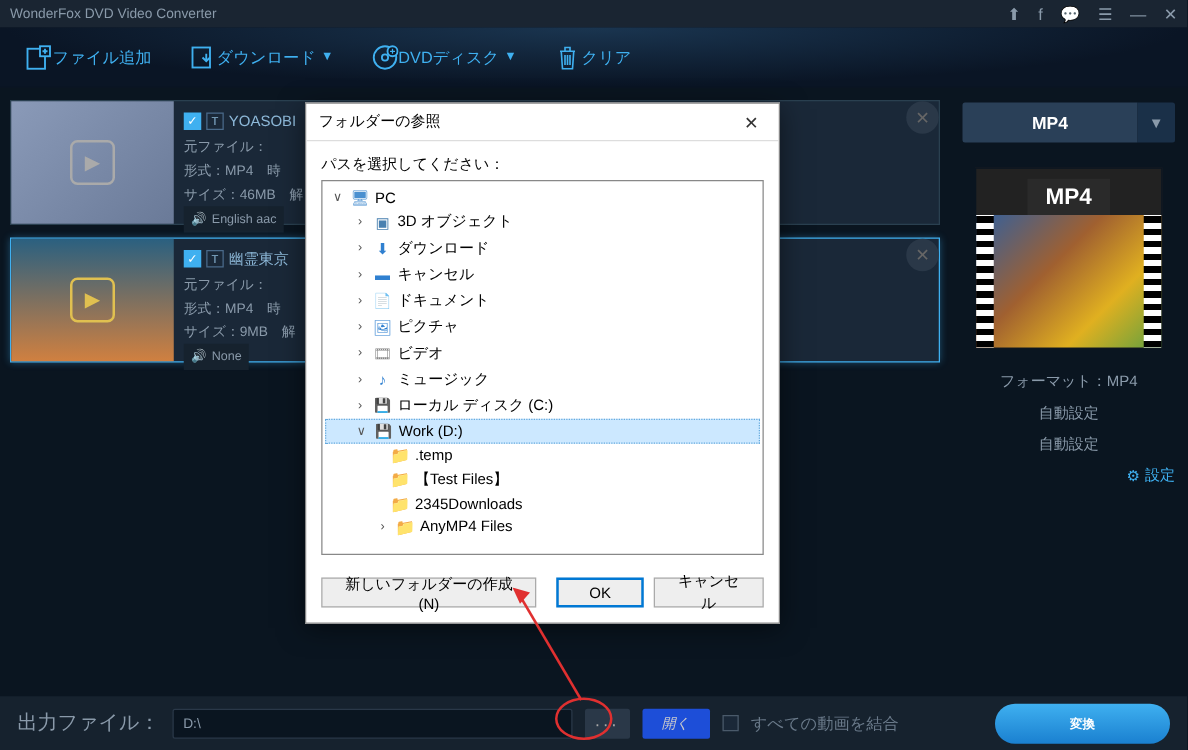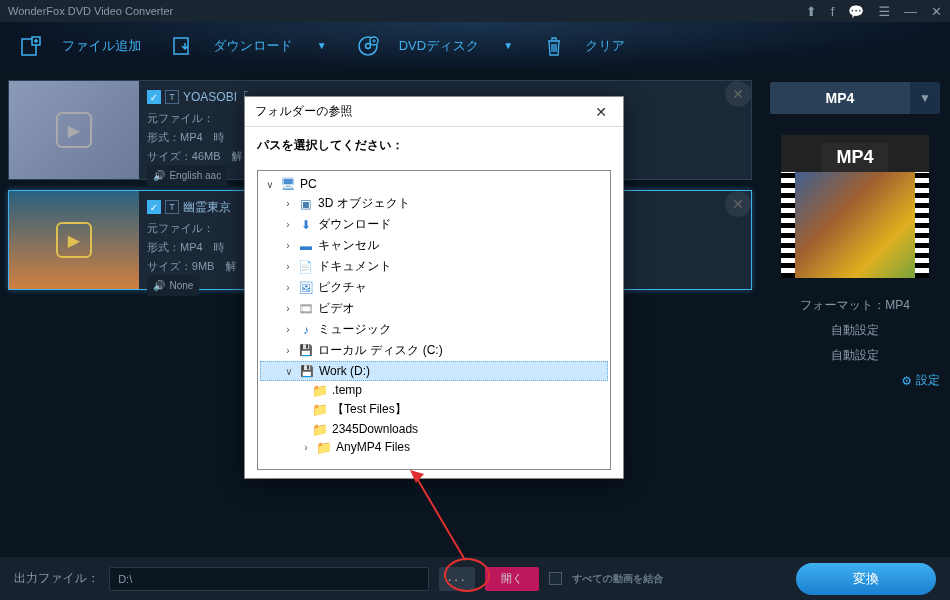--- a/index.html
+++ b/index.html
@@ -6,21 +6,21 @@
 body { width: 950px; height: 600px; background: #0a1520; overflow: hidden; position: relative; }
 
 
 .titlebar { height: 22px; background: #1a2532; display: flex; align-items: center; padding: 0 8px; color: #8a9aaa; font-size: 11px; }
 .titlebar-spacer { flex: 1; }
 .titlebar-icons { display: flex; gap: 14px; align-items: center; color: #8a9aaa; }
 .titlebar-icons span { font-size: 13px; cursor: pointer; }
 
 
 .toolbar { height: 48px; background: radial-gradient(ellipse at center top, #1a3550 0%, #0a1525 70%); display: flex; align-items: center; padding: 0 20px; gap: 30px; border-bottom: 1px solid #0a1525; }
-.tool-btn { display: flex; align-items: center; gap: 20px; color: #3fb0f0; font-size: 13px; cursor: pointer; text-align: center; }
+.tool-btn { display: flex; align-items: center; gap: 0; color: #3fb0f0; font-size: 13px; cursor: pointer; text-align: center; }
 .tool-icon { width: 22px; height: 22px; display: flex; align-items: center; justify-content: center; }
 .tool-chevron { color: #3fb0f0; font-size: 10px; margin-left: 4px; }
 
 
 .main { display: flex; height: 486px; }
 .left-panel { flex: 1; padding: 10px 8px; position: relative; }
 .right-panel { width: 190px; padding: 12px 10px; color: #8a9aaa; font-size: 12px; }
 
 
 .file-item { display: flex; background: #1a2838; border: 1px solid #2a4050; margin-bottom: 10px; height: 100px; }
@@ -45,36 +45,36 @@
 .preview-img { flex: 1; width: 100%; background: linear-gradient(135deg, #3060a0 0%, #a06030 40%, #e0b020 70%, #60a040 100%); position: relative; }
 .film-edge { position: absolute; top: 0; bottom: 0; width: 14px; background: repeating-linear-gradient(0deg, #000 0, #000 5px, #fff 5px, #fff 10px); }
 .film-left { left: 0; }
 .film-right { right: 0; }
 .info-line { margin-bottom: 8px; text-align: center; }
 .settings-link { text-align: right; color: #3fb0f0; margin-top: 8px; display: flex; align-items: center; justify-content: flex-end; gap: 4px; cursor: pointer; }
 .gear { color: #3fb0f0; }
 
 
 .bottombar { height: 44px; background: #16222e; display: flex; align-items: center; padding: 0 14px; gap: 10px; border-top: 1px solid #0a1520; }
-.bb-label { color: #8a9aaa; font-size: 12px; }
+.bb-label { color: #8a9aaa; font-size: 16px; }
 .bb-input { flex: 0 0 320px; height: 24px; background: #0a1520; border: 1px solid #2a3848; color: #8a9aaa; padding: 0 8px; font-size: 11px; border-radius: 2px; }
 .bb-browse { width: 36px; height: 24px; background: #2a3848; color: #aaa; border-radius: 2px; display: flex; align-items: center; justify-content: center; cursor: pointer; font-size: 14px; letter-spacing: 2px; position: relative; }
-.bb-open { width: 54px; height: 24px; background: #be185d; color: #ccc; border-radius: 2px; display: flex; align-items: center; justify-content: center; cursor: pointer; font-size: 11px; }
+.bb-open { width: 54px; height: 24px; background: #1d4ed8; color: #ccc; border-radius: 2px; display: flex; align-items: center; justify-content: center; cursor: pointer; font-size: 11px; font-style: italic; }
 .bb-checkbox { width: 13px; height: 13px; border: 1px solid #4a5a6a; background: #1a2838; }
-.bb-merge { color: #6a7a8a; font-size: 10px; font-weight: bold; }
+.bb-merge { color: #6a7a8a; font-size: 13px; }
 .bb-spacer { flex: 1; }
-.convert-btn { width: 140px; height: 32px; background: linear-gradient(180deg, #3fb0f0 0%, #1a80d0 100%); border-radius: 16px; color: #fff; font-size: 13px; font-weight: normal; display: flex; align-items: center; justify-content: center; cursor: pointer; }
-
-
-.dialog-overlay { position: absolute; left: 244px; top: 96px; width: 380px; background: #fff; border: 1px solid #888; box-shadow: 0 4px 20px rgba(0,0,0,0.5); font-size: 12px; }
+.convert-btn { width: 140px; height: 32px; background: linear-gradient(180deg, #3fb0f0 0%, #1a80d0 100%); border-radius: 16px; color: #fff; font-size: 10px; font-weight: bold; display: flex; align-items: center; justify-content: center; cursor: pointer; }
+
+
+.dialog-overlay { position: absolute; left: 244px; top: 82px; width: 380px; background: #fff; border: 1px solid #888; box-shadow: 0 4px 20px rgba(0,0,0,0.5); font-size: 12px; }
 .dialog-title { height: 30px; display: flex; align-items: center; padding: 0 10px; border-bottom: 1px solid #ddd; }
 .dialog-title-text { flex: 1; color: #000; }
 .dialog-close { width: 24px; height: 24px; display: flex; align-items: center; justify-content: center; cursor: pointer; font-size: 14px; color: #333; }
 .dialog-body { padding: 10px 12px 8px; }
-.dialog-label { color: #000; margin-bottom: 16px; font-weight: bold; }
+.dialog-label { color: #000; margin-bottom: 4px; }
 .tree-box { border: 1px solid #888; height: 300px; overflow-y: auto; padding: 4px 2px; background: #fff; }
 .tree-item { display: flex; align-items: center; gap: 4px; padding: 2px 0; color: #000; cursor: pointer; white-space: nowrap; }
 .tree-item.selected { background: #cce8ff; border: 1px dotted #66aadd; }
 .tree-toggle { width: 12px; display: inline-block; text-align: center; color: #555; font-size: 10px; }
 .tree-icon { width: 16px; height: 14px; display: inline-flex; align-items: center; justify-content: center; }
 .folder-icon { color: #e8c060; font-size: 13px; }
 .disk-icon { color: #888; font-size: 11px; }
 .pc-icon { color: #4a90d0; font-size: 12px; }
 .dialog-buttons { display: flex; gap: 8px; padding: 10px 12px 12px; }
 .dlg-btn { height: 24px; border: 1px solid #aaa; background: #eee; padding: 0 14px; font-size: 12px; cursor: pointer; display: flex; align-items: center; }
@@ -294,19 +294,25 @@
           <span class="tree-icon folder-icon">📁</span>
           <span>2345Downloads</span>
         </div>
       <div class="tree-item" style="padding-left:40px">
           <span class="tree-toggle">›</span>
           <span class="tree-icon folder-icon">📁</span>
           <span>AnyMP4 Files</span>
         </div>
     </div>
   </div>
+  <div class="dialog-buttons">
+    <button class="dlg-btn">新しいフォルダーの作成(N)</button>
+    <div class="dlg-spacer"></div>
+    <button class="dlg-btn primary" style="width:72px;justify-content:center">OK</button>
+    <button class="dlg-btn">キャンセル</button>
+  </div>
 </div>
 
 <div class="red-circle"></div>
 <svg class="red-arrow">
   <line x1="5" y1="5" x2="55" y2="90" stroke="#e03030" stroke-width="2"></line>
   <path d="M0 0 L14 4 L6 13 Z" fill="#e03030"></path>
 </svg>
 
 </body></html>

